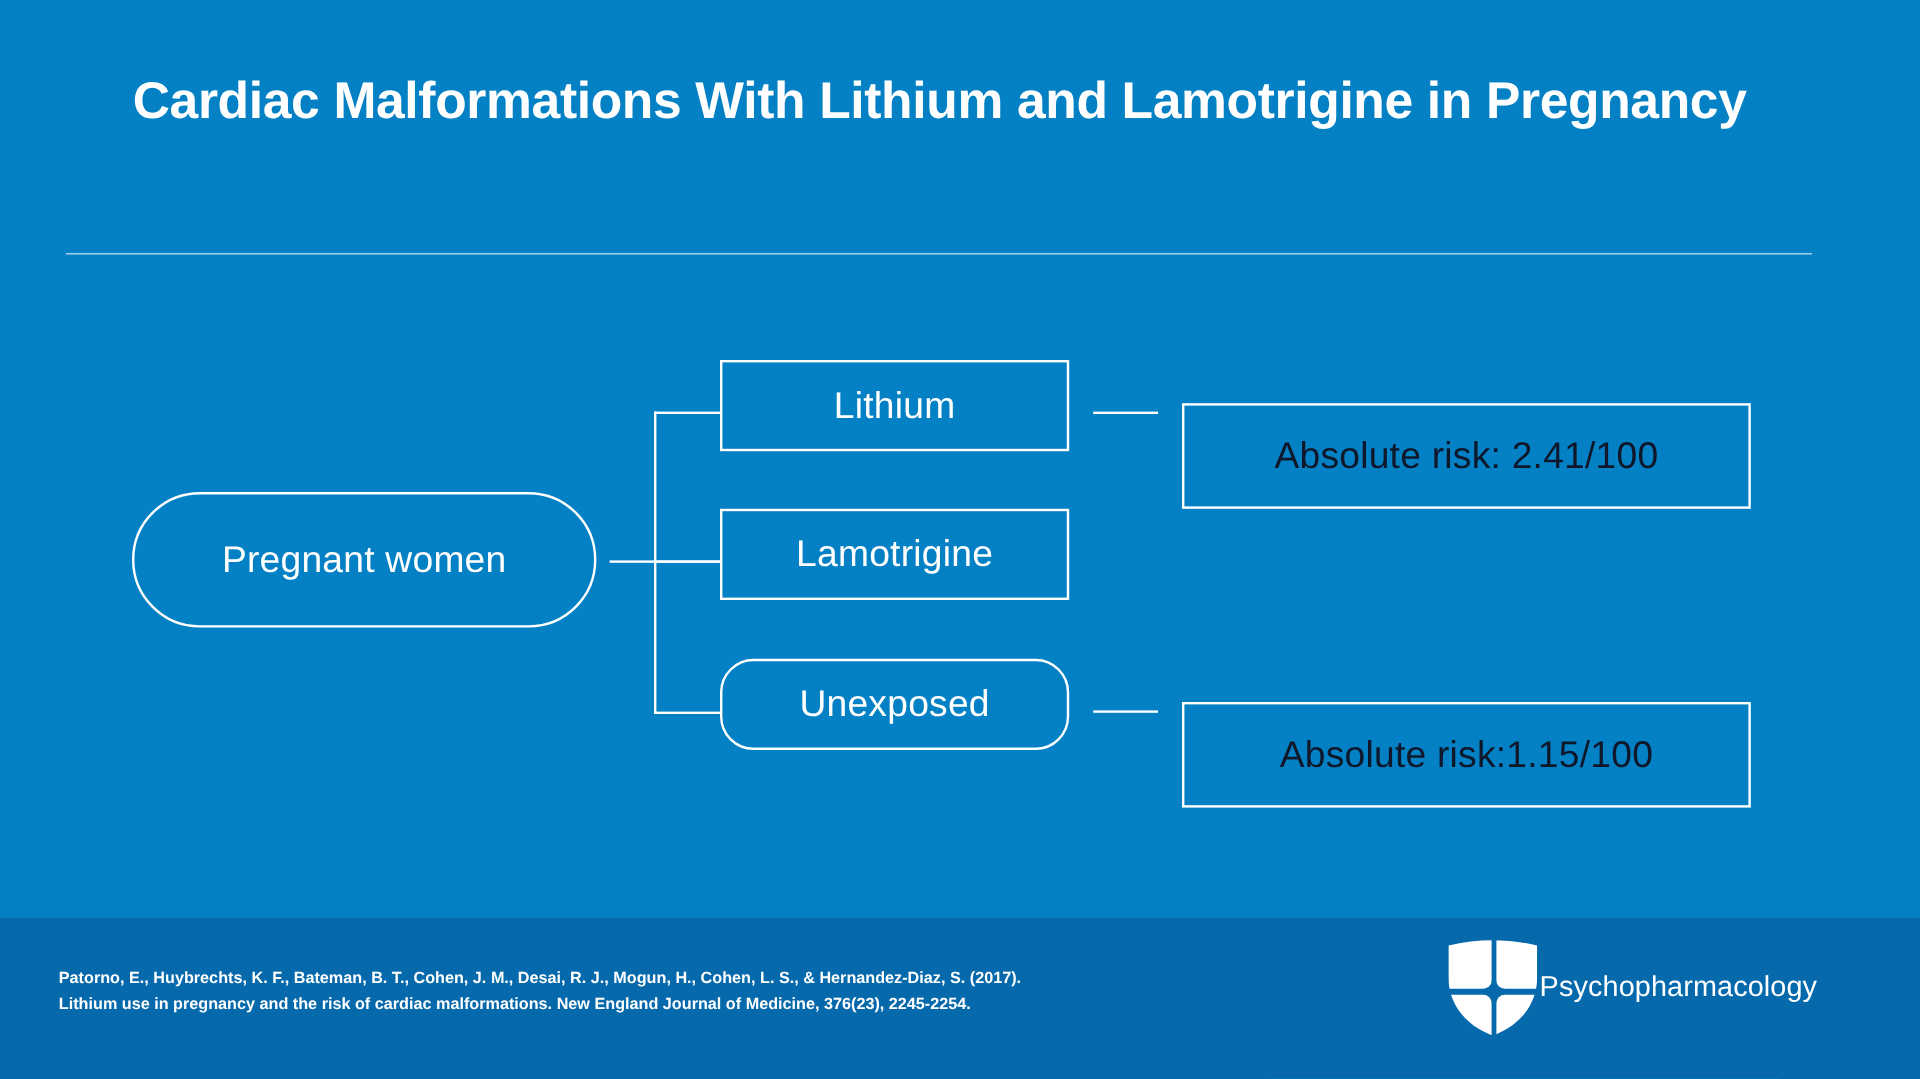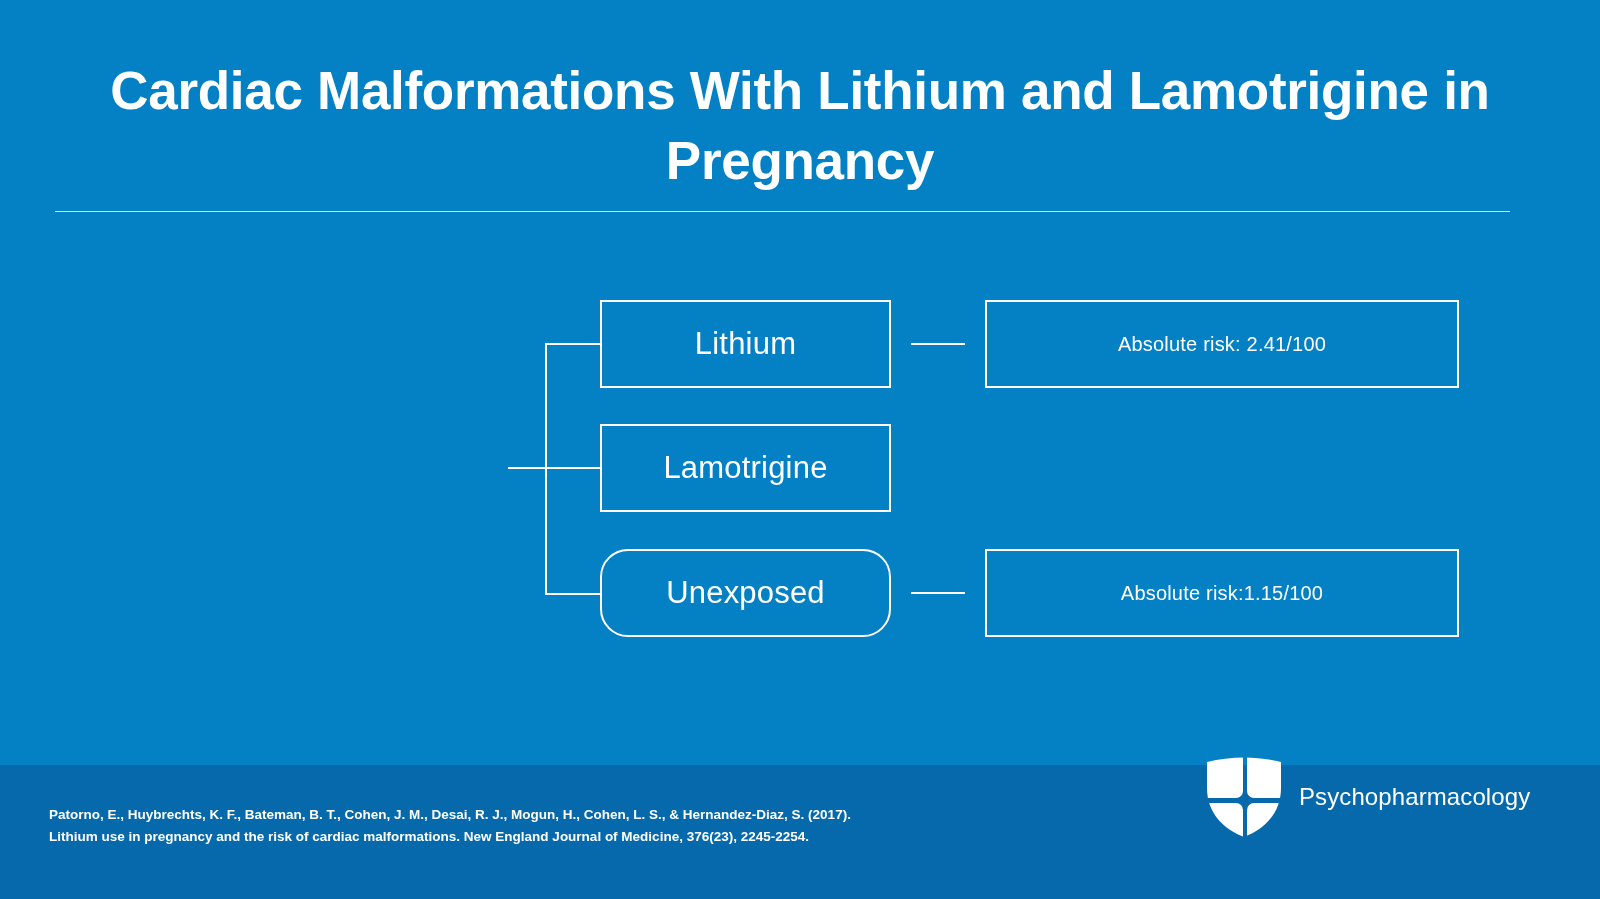--- a/index.html
+++ b/index.html
@@ -11,26 +11,26 @@
     height: 899px;
     background: #0481c4;
     font-family: "Liberation Sans", sans-serif;
     overflow: hidden;
     position: relative;
   }
 
   
   #slide-title {
     position: absolute;
-    left: 55px;
+    left: 38px;
     top: 56px;
     width: 1490px;
     text-align: center;
     color: #ffffff;
-    font-size: 53px;
+    font-size: 43px;
     font-weight: bold;
     line-height: 1.33;
     letter-spacing: -0.3px;
   }
   #title-divider {
     position: absolute;
     left: 55px;
     top: 211px;
     width: 1455px;
     height: 1px;
@@ -58,21 +58,21 @@
     align-items: center;
     justify-content: center;
     color: #ffffff;
     font-size: 31px;
     letter-spacing: 0.2px;
   }
   .node-box {
     position: absolute;
     left: 600px;
     width: 291px;
-    height: 88px;
+    height: 76px;
     border: 2px solid #ffffff;
     box-sizing: border-box;
     display: flex;
     align-items: center;
     justify-content: center;
     color: #ffffff;
     font-size: 31px;
     letter-spacing: 0.2px;
   }
   #node-lithium    { top: 300px; }
@@ -82,23 +82,24 @@
   .result-box {
     position: absolute;
     left: 985px;
     width: 474px;
     height: 88px;
     border: 2px solid #ffffff;
     box-sizing: border-box;
     display: flex;
     align-items: center;
     justify-content: center;
-    color: #ffffff;
-    font-size: 20px;
+    color: #0f172a;
+    font-size: 31px;
     letter-spacing: 0.2px;
+    margin-top: 36px;
   }
   #result-lithium   { top: 300px; }
   #result-unexposed { top: 549px; }
 
   
   .conn-h {
     position: absolute;
     height: 2px;
     background: #ffffff;
   }
@@ -134,42 +135,44 @@
     color: #ffffff;
     font-size: 13.5px;
     font-weight: bold;
     line-height: 1.62;
   }
   #citation .journal { font-weight: bold; }
 
   #brand {
     position: absolute;
     left: 1205px;
-    top: 756px;
-    display: flex;
-    align-items: center;
-    gap: 16px;
+    top: 782px;
+    display: flex;
+    align-items: center;
     text-align: right;
   }
   #brand-shield { width: 78px; height: 82px; display: block; }
   #brand-text {
     color: #ffffff;
     font-size: 24px;
     line-height: 1.24;
     letter-spacing: 0.1px;
   }
 </style>
 </head>
 <body>
 
 <div id="slide-title">Cardiac Malformations With Lithium and Lamotrigine in Pregnancy</div>
 <div id="title-divider"></div>
 
 <div id="diagram">
 
+  <div class="node-pill">
+    <span>Pregnant women</span>
+  </div>
 
   <div class="conn-h" id="conn-pill-stem"></div>
   <div class="conn-v" id="conn-bracket-v"></div>
   <div class="conn-h" id="conn-branch-top"></div>
   <div class="conn-h" id="conn-branch-mid"></div>
   <div class="conn-h" id="conn-branch-bot"></div>
 
   <div class="node-box" id="node-lithium">
     <span>Lithium</span>
   </div>

